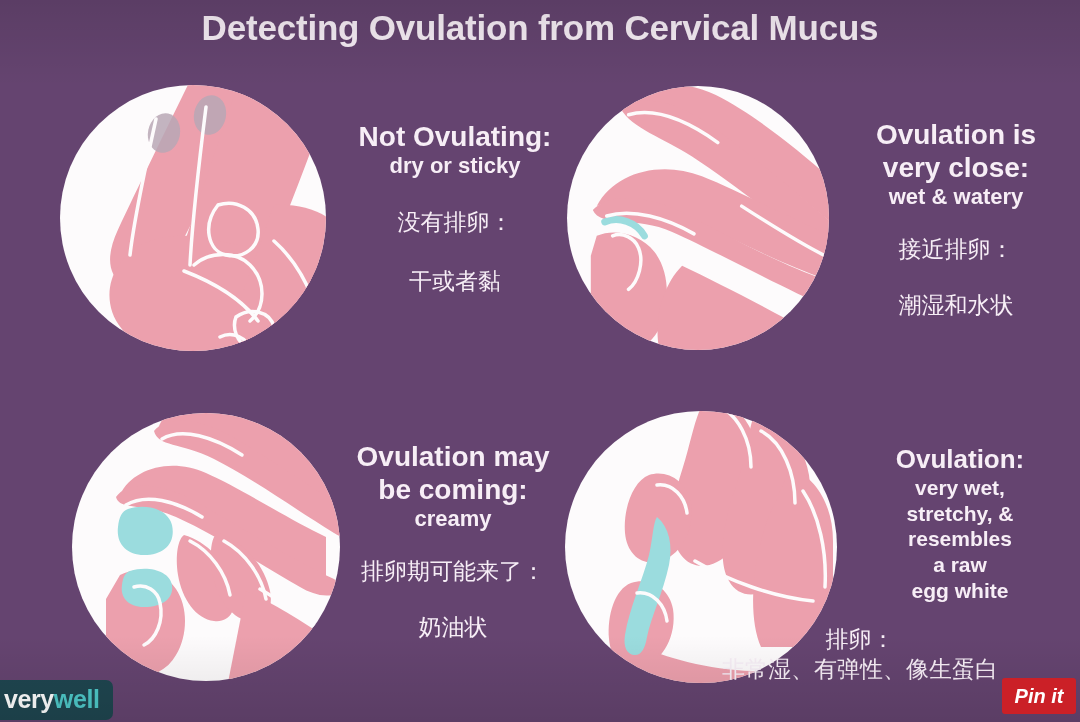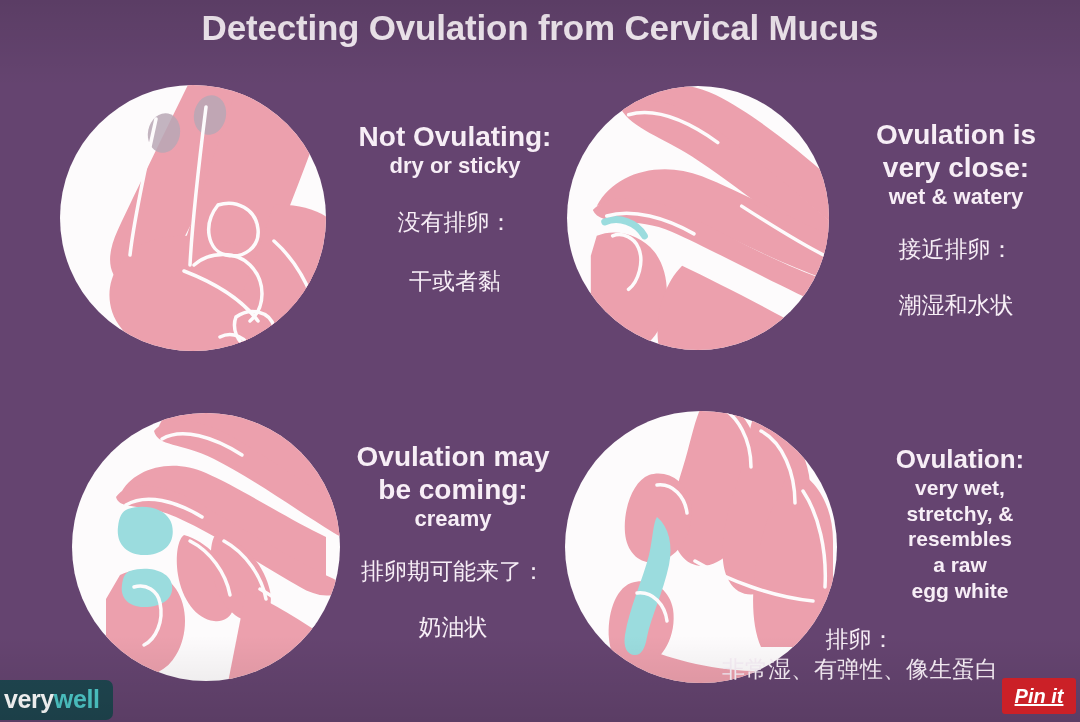--- a/index.html
+++ b/index.html
@@ -119,21 +119,20 @@
     background: #cb2027;
     border-radius: 3px;
     color: #ffffff;
     font-size: 20px;
     font-style: italic;
     font-weight: bold;
     display: flex;
     align-items: center;
     justify-content: center;
     z-index: 5;
-    text-decoration: underline;
   }
 </style>
 </head>
 <body>
 
 <div id="infographic">
 
   <div class="title">Detecting Ovulation from Cervical Mucus</div>
 
   <div class="circle c1">

